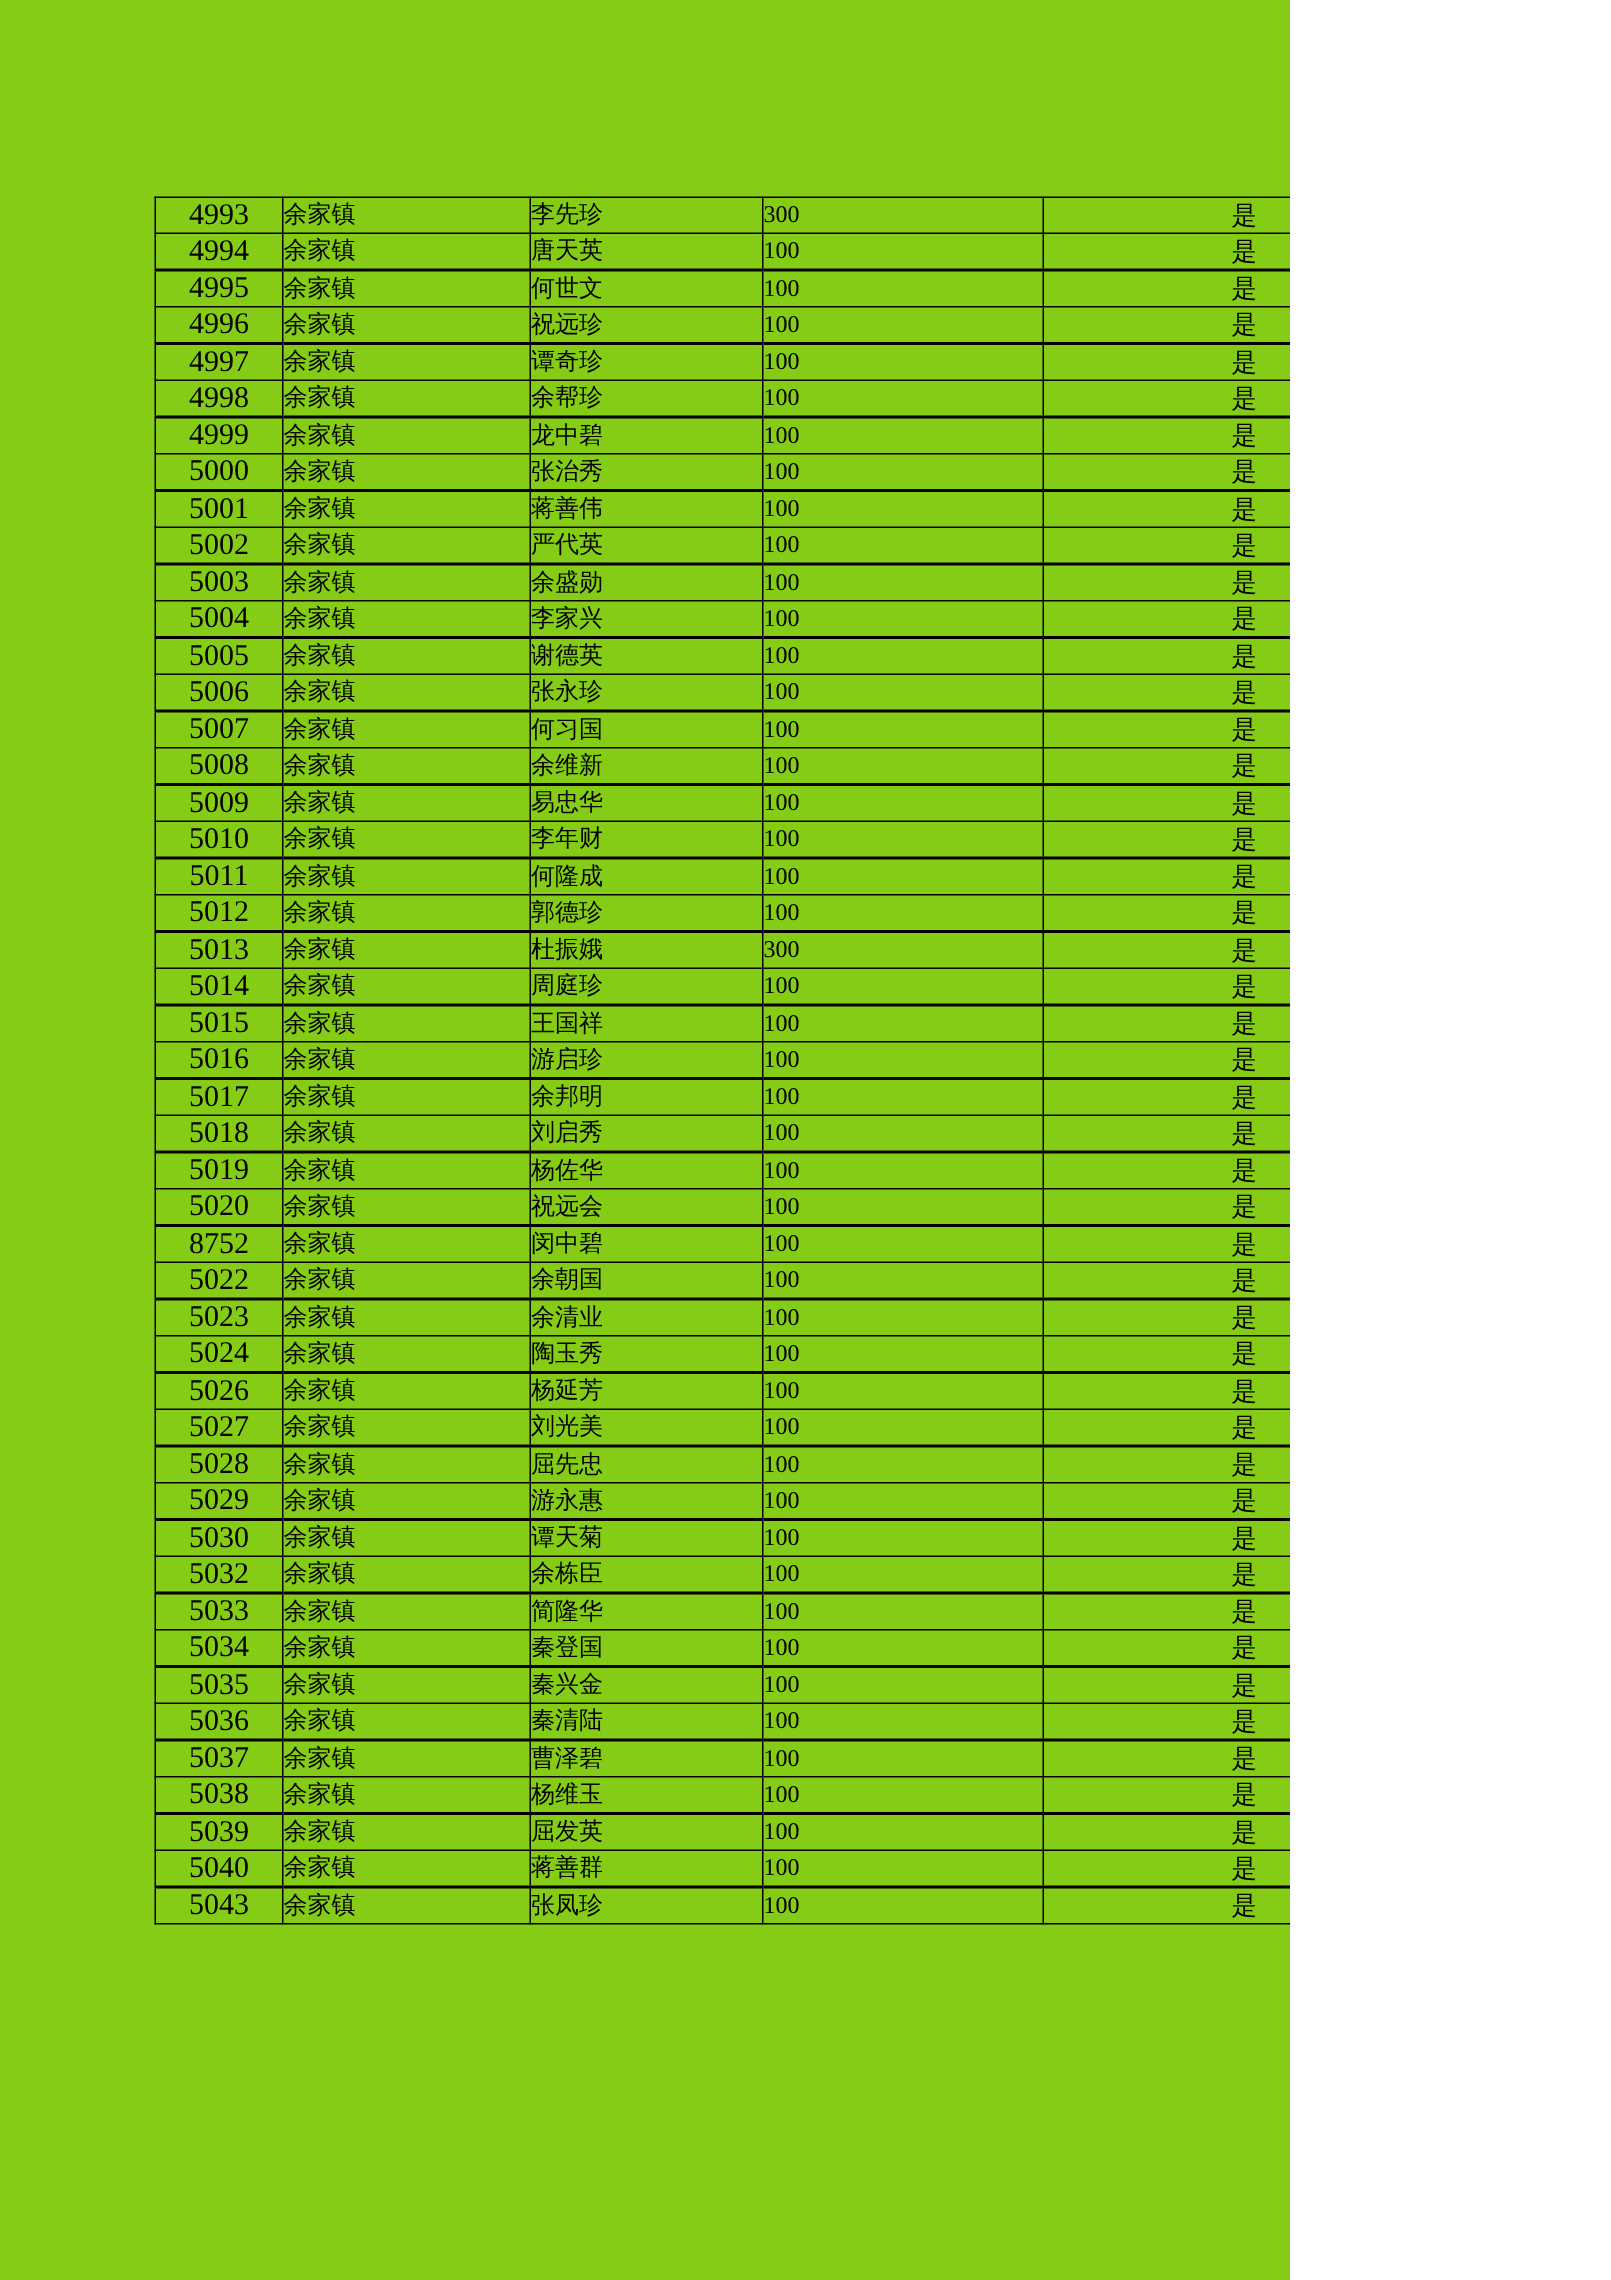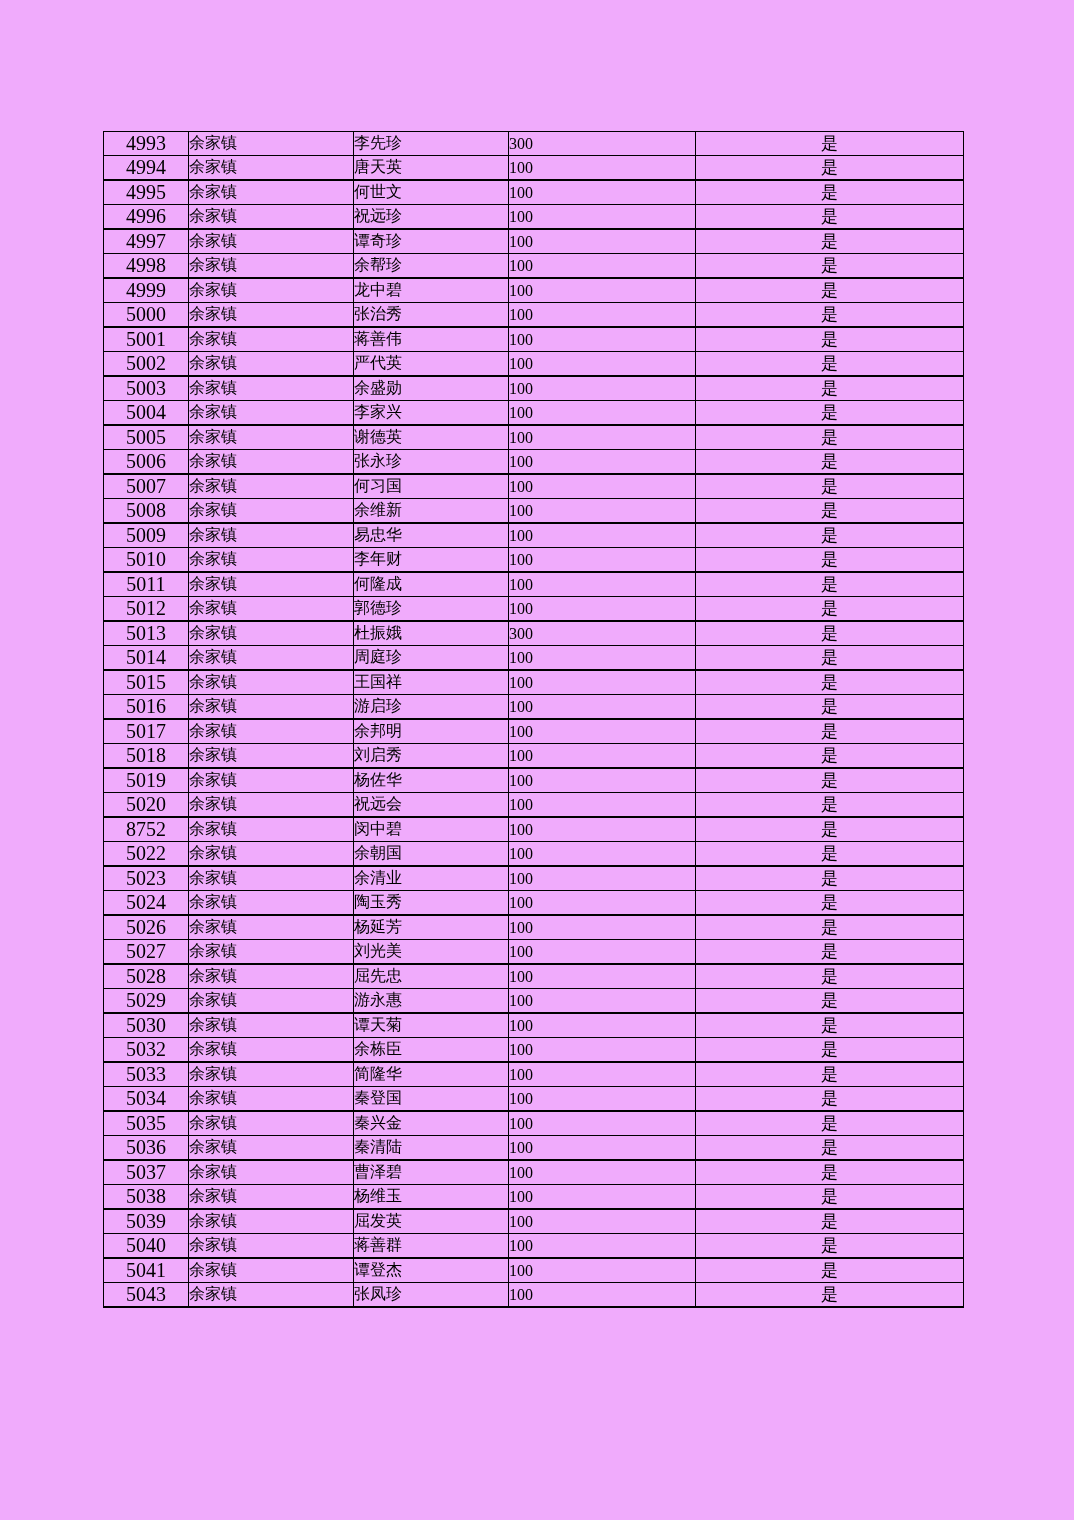--- a/index.html
+++ b/index.html
@@ -2,23 +2,23 @@
 <html><head>
 <meta charset="utf-8">
 <style>
   html, body {
     margin: 0;
     padding: 0;
     background: #ffffff;
   }
   .sheet {
     position: relative;
-    width: 1074px;
+    width: 860px;
     height: 1520px;
-    background: #f0abfc;
+    background: #84cc16;
     overflow: hidden;
   }
   table.records {
     position: absolute;
     left: 103px;
     top: 131px;
     width: 860px;
     border-collapse: collapse;
     table-layout: fixed;
   }
@@ -393,27 +393,20 @@
           <td class="col-confirm">是</td>
         </tr>
         <tr>
           <td class="col-id">5040</td>
           <td class="col-town">余家镇</td>
           <td class="col-name">蒋善群</td>
           <td class="col-amount">100</td>
           <td class="col-confirm">是</td>
         </tr>
         <tr>
-          <td class="col-id">5041</td>
-          <td class="col-town">余家镇</td>
-          <td class="col-name">谭登杰</td>
-          <td class="col-amount">100</td>
-          <td class="col-confirm">是</td>
-        </tr>
-        <tr>
           <td class="col-id">5043</td>
           <td class="col-town">余家镇</td>
           <td class="col-name">张凤珍</td>
           <td class="col-amount">100</td>
           <td class="col-confirm">是</td>
         </tr>
       </tbody>
   </table>
 </div>
 

